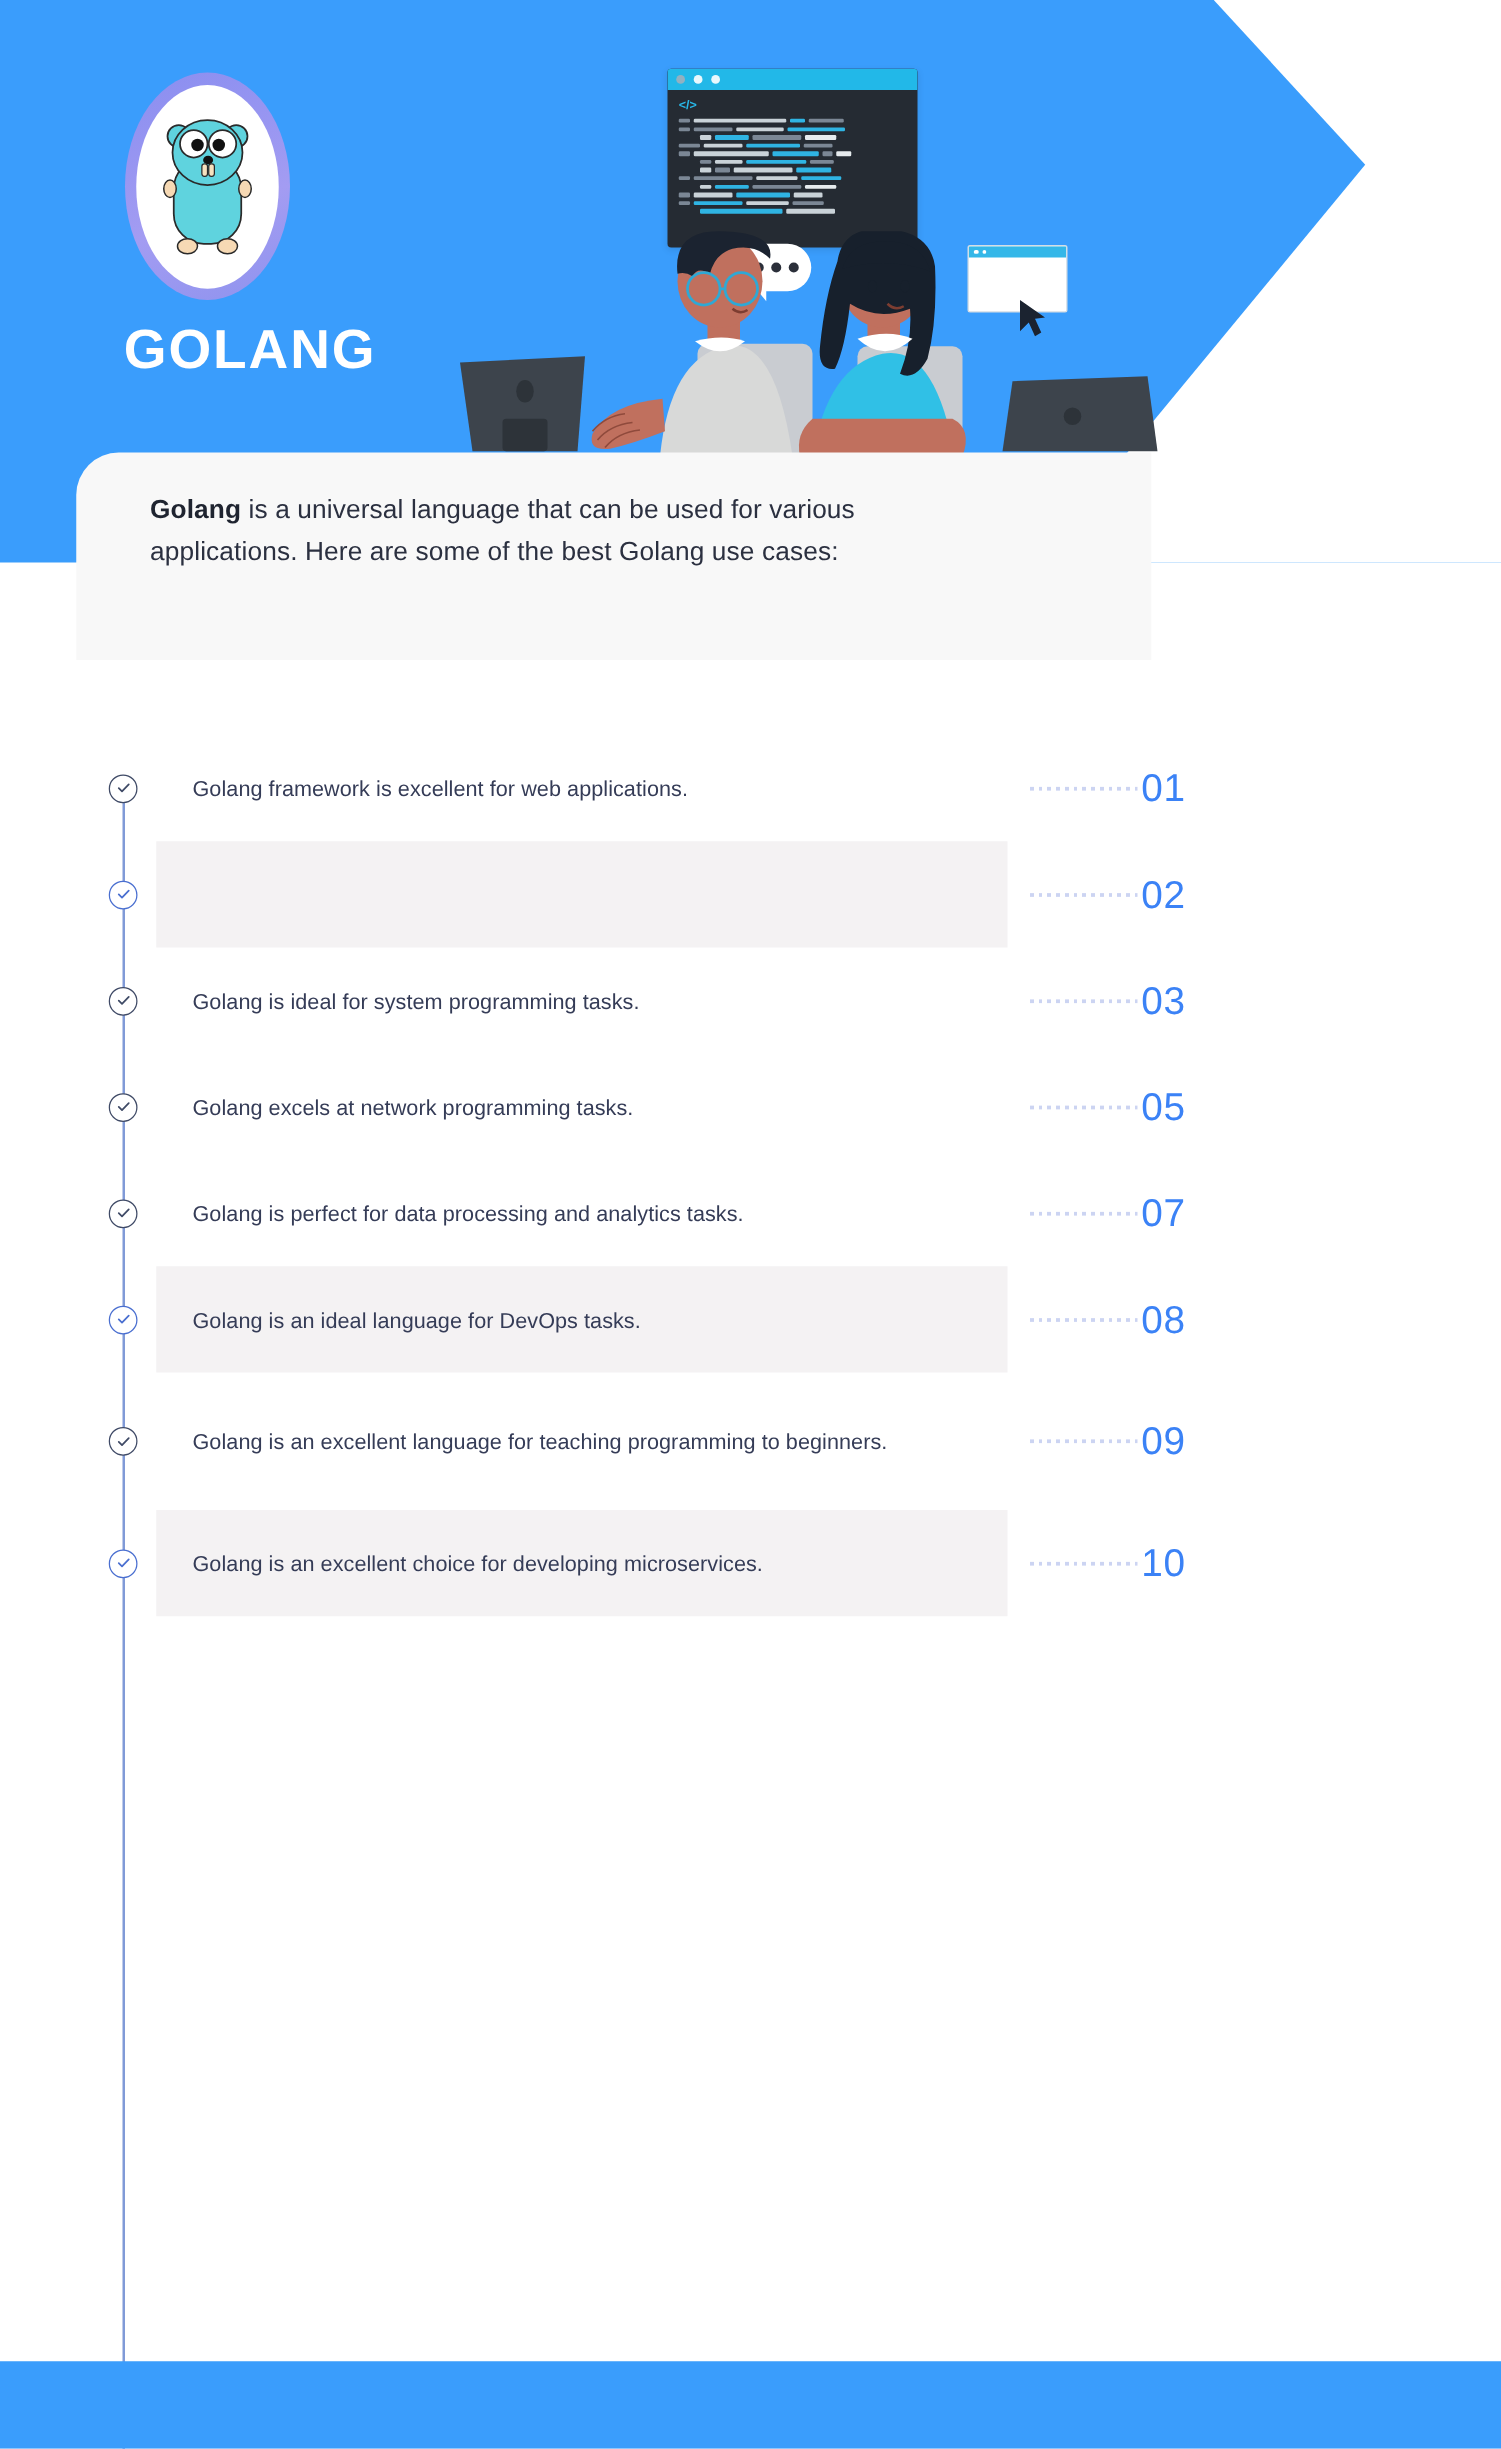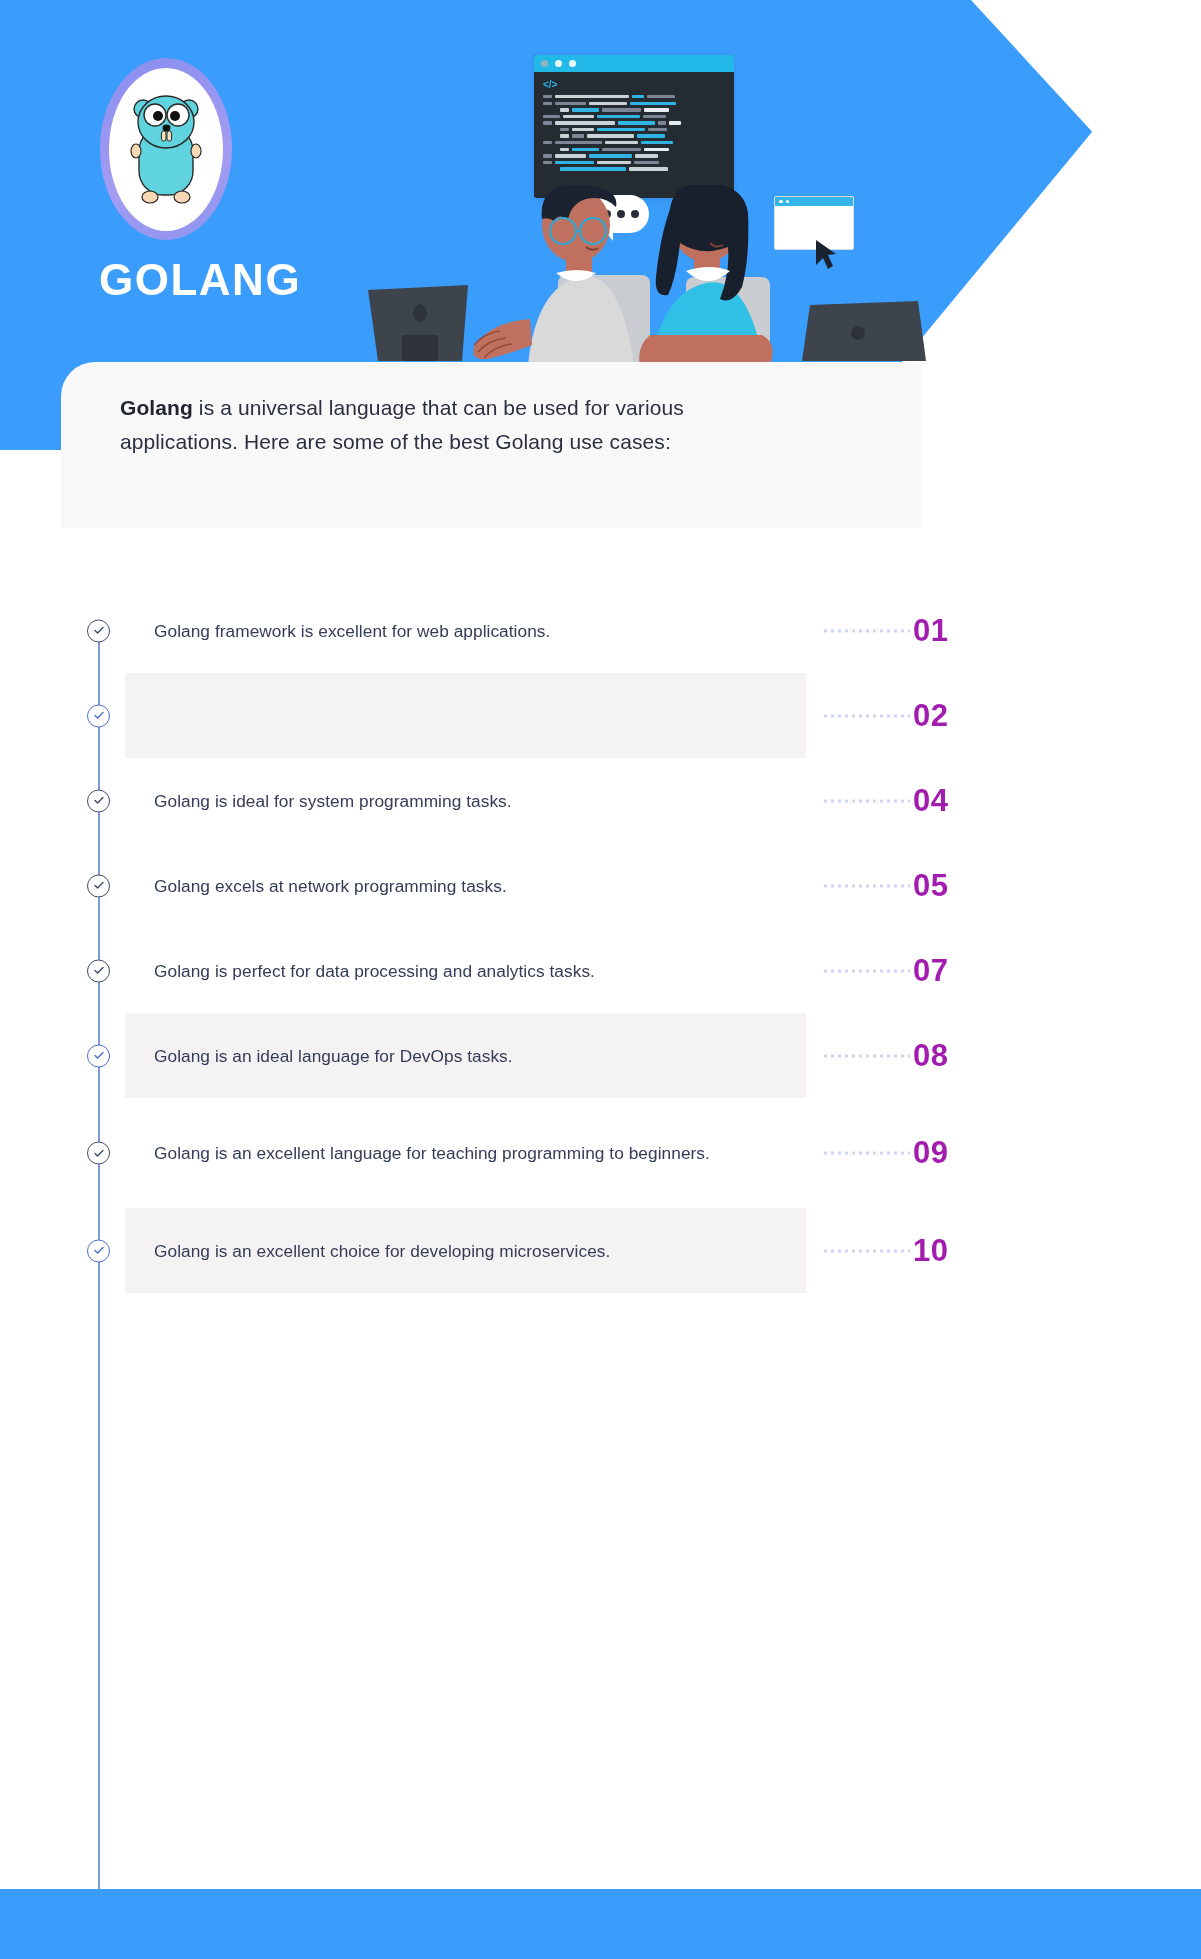--- a/index.html
+++ b/index.html
@@ -122,21 +122,21 @@
     width:560px; font-size:17.3px; line-height:24px; color:#353c57;
     letter-spacing:.05px;
   }
   .dots-line {
     position:absolute; left:783px; top:50%; transform:translateY(-50%);
     width:86px; height:3px;
     background-image:repeating-linear-gradient(to right,#ccd4f2 0 3px,transparent 3px 7px);
   }
   .num {
     position:absolute; left:872px; top:50%; transform:translateY(-50%);
-    font-size:31px; font-weight:bold; color:#a21caf; letter-spacing:.5px;
+    font-size:31px; font-weight:normal; color:#3b82f6; letter-spacing:.5px;
   }
 
   
   .footer {
     position:absolute; left:0; bottom:0; width:1201px; height:70px;
     background:#3a9dfc;
   }
 </style>
 </head>
 <body>
@@ -370,21 +370,21 @@
     </div>
 
     <div class="row">
       <span class="check">
         <svg class="check-mark" width="12" height="12" viewBox="0 0 12 12">
             <path d="M2 6 L4.6 8.6 L10 3" stroke="#3f4a66" stroke-width="1.4" fill="none" stroke-linecap="round" stroke-linejoin="round"></path>
           </svg>
       </span>
       <div class="row-text">Golang is ideal for system programming tasks.</div>
       <span class="dots-line"></span>
-      <span class="num">04</span>
+      <span class="num">03</span>
     </div>
 
 
     <div class="row">
       <span class="check">
         <svg class="check-mark" width="12" height="12" viewBox="0 0 12 12">
             <path d="M2 6 L4.6 8.6 L10 3" stroke="#3f4a66" stroke-width="1.4" fill="none" stroke-linecap="round" stroke-linejoin="round"></path>
           </svg>
       </span>
       <div class="row-text">Golang excels at network programming tasks.</div>

